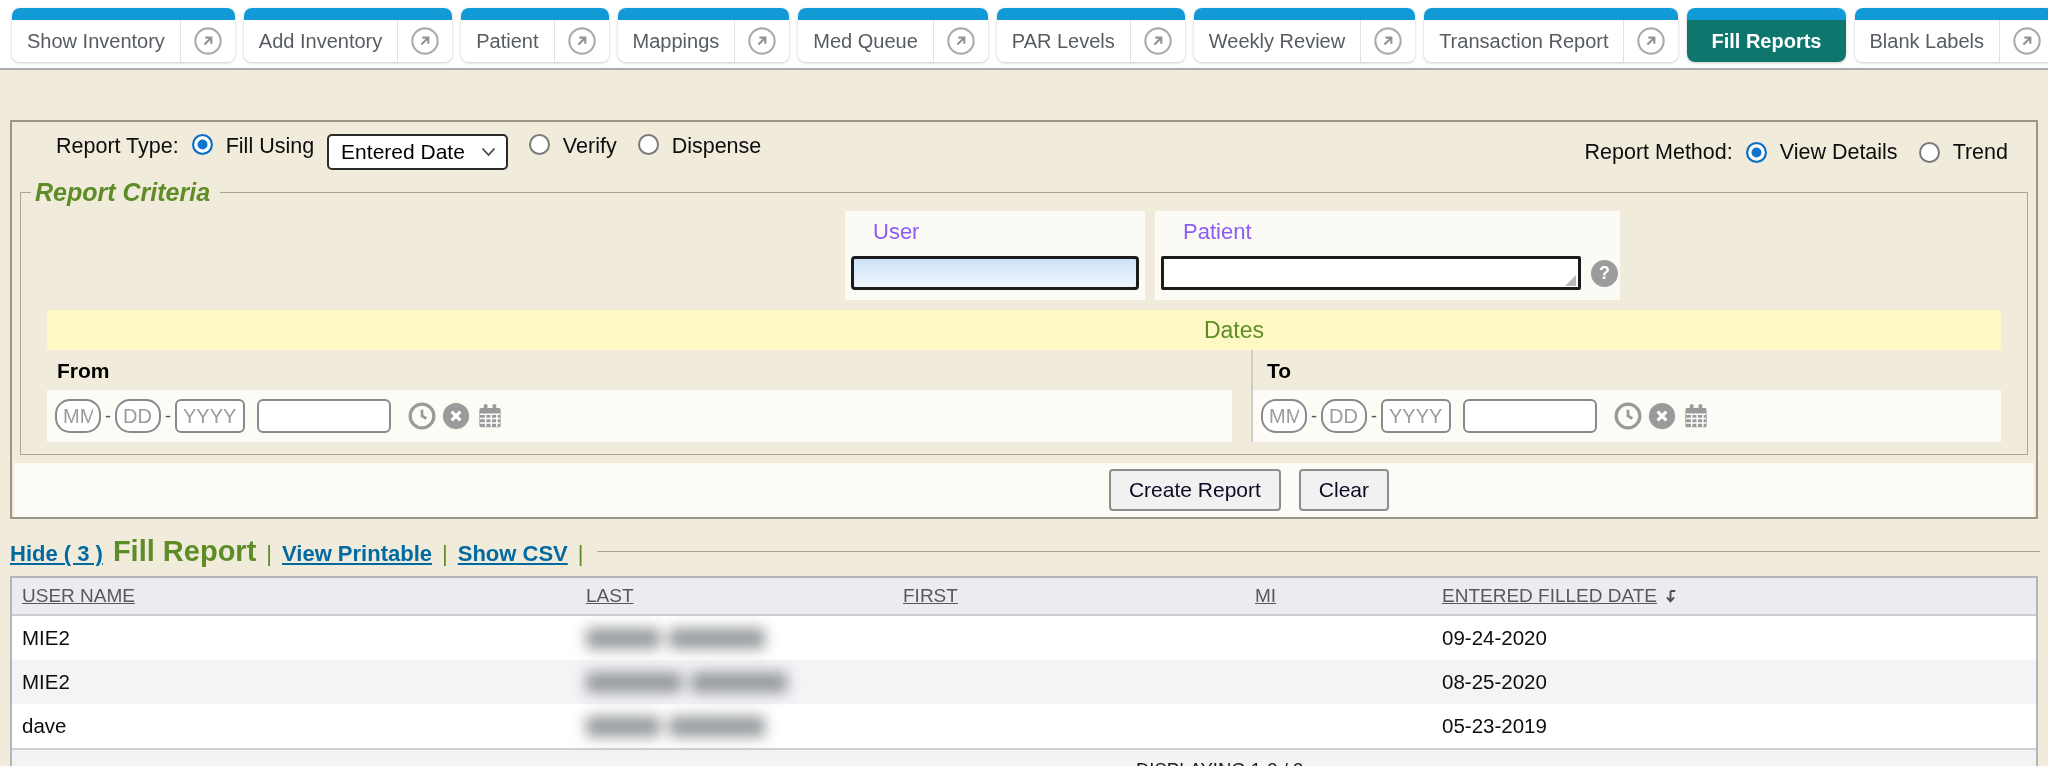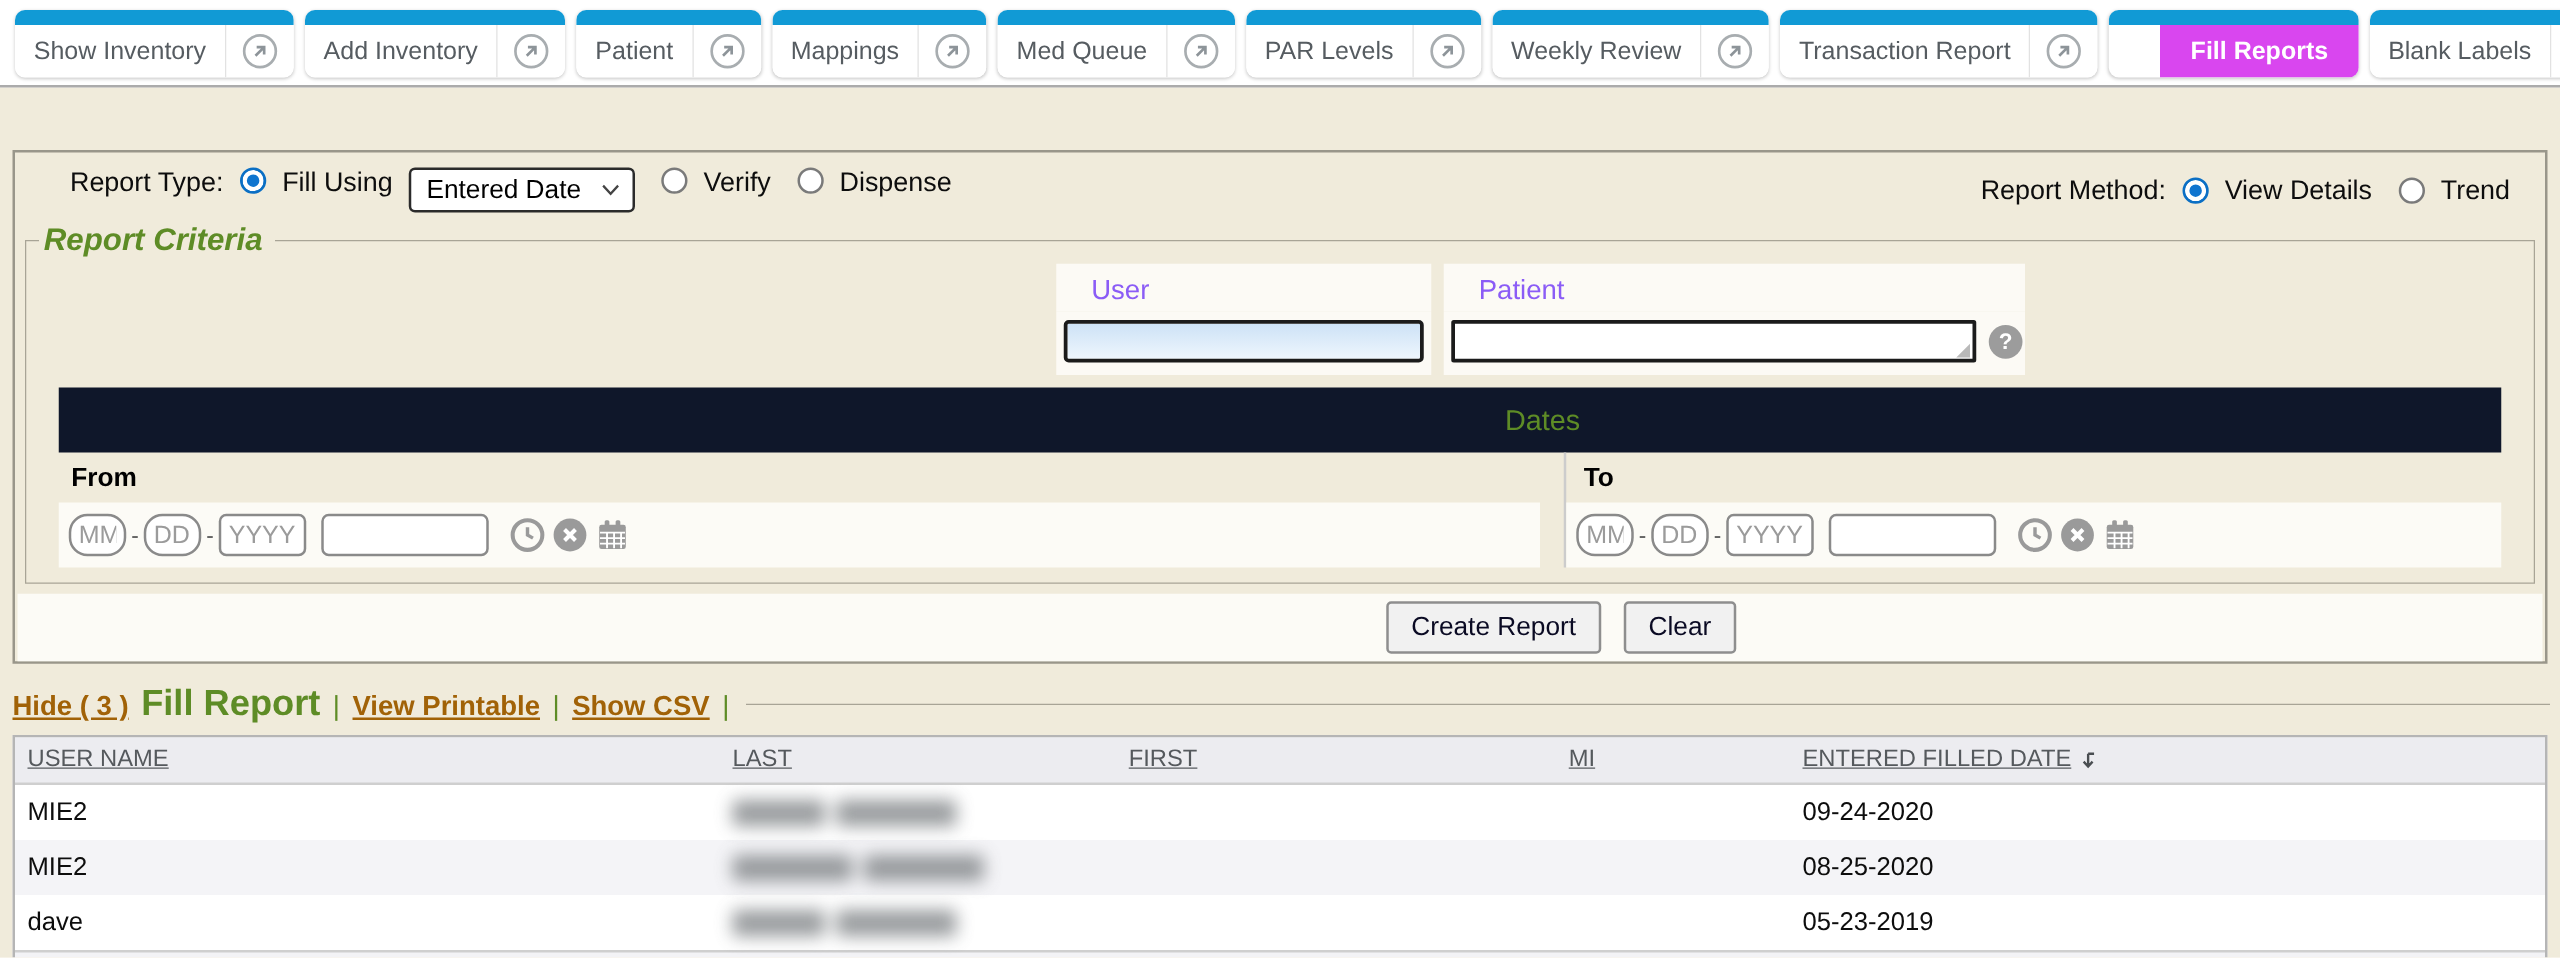--- a/index.html
+++ b/index.html
@@ -7,21 +7,21 @@
   .page { width:2048px; height:766px; background:#f0ebdb; overflow:hidden; position:relative; }
 
   
   .tabbar { background:#fff; height:70px; border-bottom:2px solid #ababab;
             display:flex; align-items:flex-start; gap:9px; padding:8px 0 0 12px; overflow:hidden; }
   .tab { flex:0 0 auto; border-radius:8px; overflow:hidden; box-shadow:0 1px 3px rgba(0,0,0,.22); cursor:pointer; }
   .tab-top { height:12px; background:#119ad5; }
   .tab-body { height:42px; background:#fff; display:flex; align-items:center; font-size:20px; color:#565c61; }
   .tab-label { padding:0 15px; white-space:nowrap; }
   .tab-ext { border-left:1px solid #e2e2e2; height:100%; display:flex; align-items:center; padding:0 11px; }
-  .tab.active .tab-body { background:#d946ef;margin-left:41px; }
+  .tab.active .tab-body { background:#0f766e; }
   .tab.active .tab-label { color:#fff; font-weight:bold; padding:0 24px; }
 
   
   .panel { margin:50px 10px 0 10px; border:2px solid #99968a; background:transparent; }
   .type-row { display:flex; font-size:21.5px; color:#0d0d0d;
               padding:12px 28px 8px 44px; gap:13px; }
   .radio { width:21px; height:21px; border-radius:50%; background:#fff; border:2px solid #7a7a7a; display:inline-block; flex:0 0 auto; }
   .radio.checked { border:2px solid #0b6fc4; background:#0f75cf; box-shadow:inset 0 0 0 3.5px #fff; }
   .fake-select { display:inline-flex; align-items:center; gap:16px; background:#fff;
                  border:2px solid #2b2b2b; border-radius:5px; padding:4px 10px 4px 12px;
@@ -39,21 +39,21 @@
                 background:linear-gradient(180deg,#cde2f6,#eef6fd); outline:none; font-size:20px; padding:0 8px; }
   .patient-wrap { position:relative; display:flex; align-items:center; width:100%; }
   .patient-input { width:420px; height:34px; border:3px solid #1b1b1b; border-radius:2px;
                    background:#fff; outline:none; font-size:20px; padding:0 8px; }
   .patient-grip { position:absolute; left:404px; bottom:4px; width:0; height:0;
                   border-left:11px solid transparent; border-bottom:11px solid #b9b9b9; }
   .help-badge { width:27px; height:27px; border-radius:50%; background:#9c9c9c; color:#fff;
                 font-weight:bold; font-size:18px; display:flex; align-items:center; justify-content:center;
                 margin-left:10px; flex:0 0 auto; cursor:pointer; }
 
-  .dates-head { margin-top:10px; background:#0f172a; height:52px; display:flex; align-items:center; justify-content:center;padding-left:20px; }
+  .dates-head { margin-top:10px; background:#fef9c3; height:40px; display:flex; align-items:center; justify-content:center;padding-left:20px; }
   .dates-title { color:#5e8c26; font-size:23px; position:relative; left:200px; }
   .dates-grid { display:grid; grid-template-columns:1185px 1fr;gap:19px; }
   .dt-col.to { border-left:2px solid #ccc; }
   .dt-label { font-size:21px; font-weight:bold; color:#000; padding:9px 0 7px 10px; }
   .dt-col.to .dt-label { padding-left:14px; }
   .dt-inputs { background:#fcfbf6; display:flex; align-items:center; padding:9px 0 9px 8px; gap:4px; }
   .din { height:34px; border:2px solid #8a8a8a; border-radius:6px; font-size:20px; color:#000;
          padding:0 6px; background:#fff; outline:none; }
   .din::placeholder { color:#9b9b9b; }
   .din.mm, .din.dd { width:46px;border-radius:15px; }
@@ -65,21 +65,21 @@
 
   .buttons-strip { margin:8px 2px 0 2px; background:#fcfbf6; height:54px;
                    display:flex; align-items:center; justify-content:center; }
   .btn-group { position:relative; left:225px; display:flex; gap:18px; }
   .btn { font-family:"Liberation Sans", sans-serif; font-size:21px; padding:7px 18px; background:#f1f1f1;
          border:2px solid #8e8e8e; border-radius:4px; color:#0a0a23; cursor:pointer; }
 
   
   fieldset.results-fs { border:none; border-top:1px solid #a8a496; margin:16px 8px 0 8px; padding:0; }
   .results-legend { display:flex; align-items:baseline; gap:10px; padding:0 14px 0 2px; }
-  .g-link { color:#a16207; font-size:22px; font-weight:bold; text-decoration:underline; cursor:pointer; }
+  .g-link { color:#0369a1; font-size:22px; font-weight:bold; text-decoration:underline; cursor:pointer; }
   .g-title { color:#5e8c26; font-size:29px; font-weight:bold; }
   .g-sep { color:#5e8c26; font-size:22px; }
 
   .results-table { margin:8px 2px 0 2px; border:2px solid #b5b5b5; background:#fff; }
   .thead, .trow { display:grid; grid-template-columns:564px 317px 352px 187px 1fr; align-items:center; }
   .thead { background:#ececf0; border-bottom:2px solid #cfcfcf; height:38px; color:#55595d; font-size:19px; }
   .th { padding-left:10px; text-decoration:underline; cursor:pointer; white-space:nowrap; }
   .th.sorted { display:flex; align-items:center; gap:4px; }
   .trow { height:44px; font-size:20.5px; color:#0d0d0d; }
   .trow.alt { background:#f4f4f7; }

